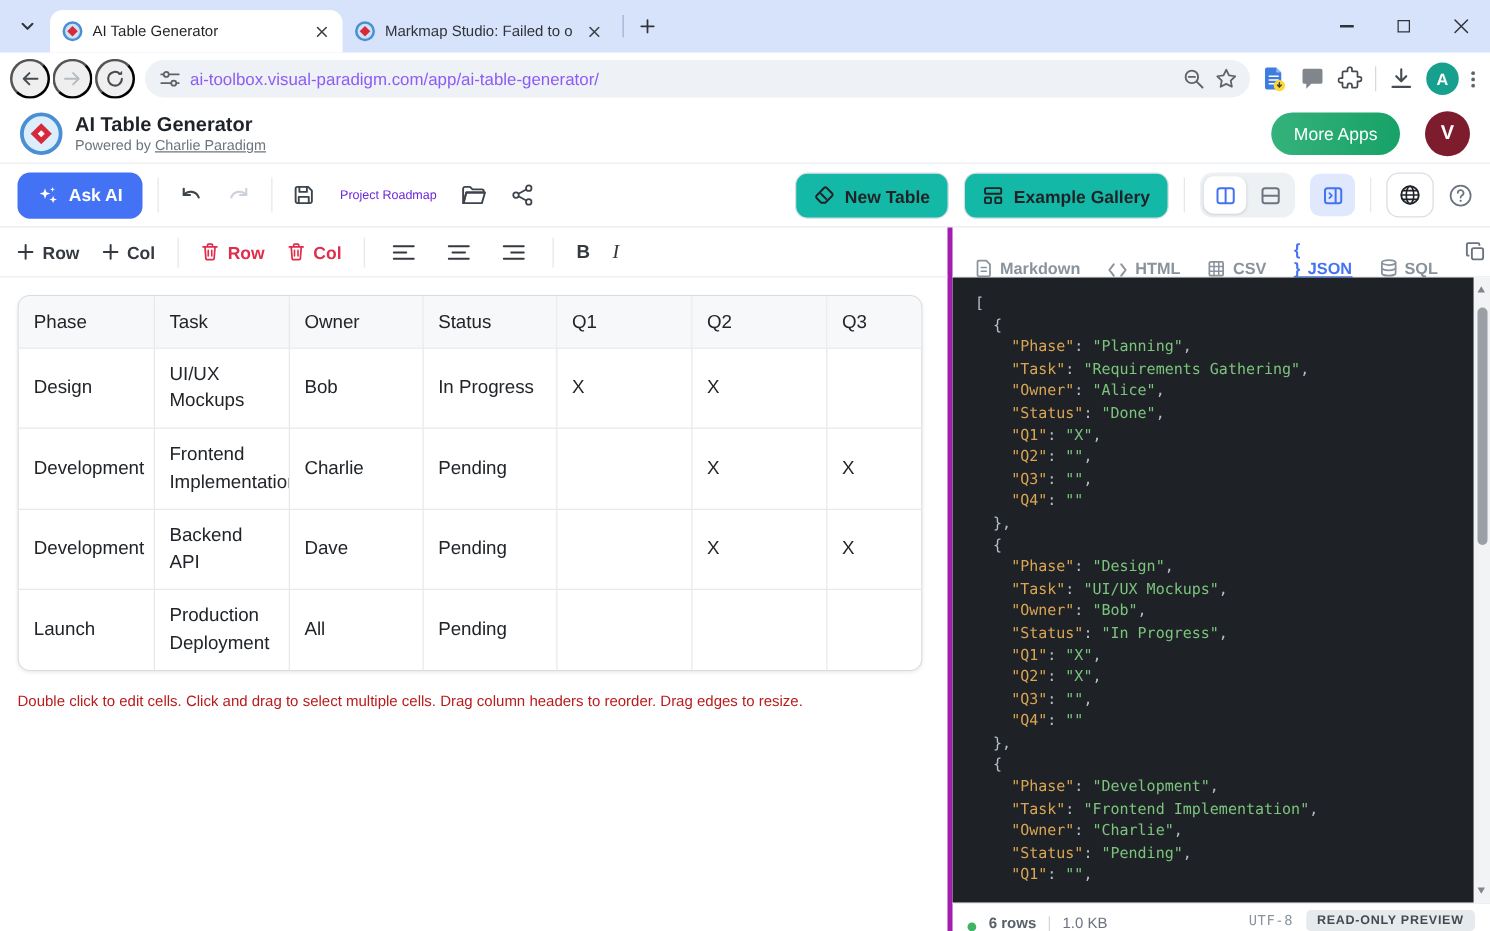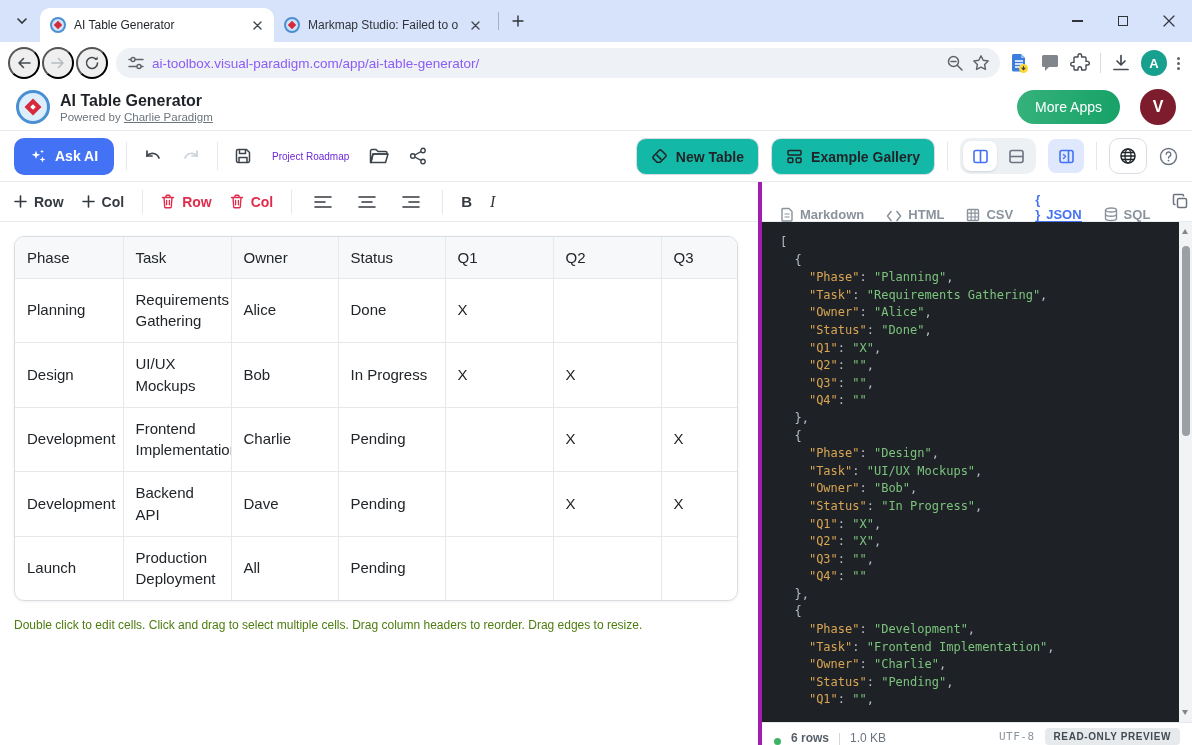--- a/index.html
+++ b/index.html
@@ -81,21 +81,21 @@
   .fmt-b{font-weight:700;font-size:15px;color:#343a40;background:none;border:none}
   .fmt-i{font-style:italic;font-family:"Liberation Serif",serif;font-size:16px;color:#343a40;background:none;border:none}
 
   .table-wrap{margin:14px 20px 0 14px;border:1px solid #d9dde2;border-radius:10px;box-shadow:0 1px 3px rgba(0,0,0,.07);overflow:hidden}
   table{border-collapse:collapse;table-layout:fixed;width:100%}
   th,td{border-right:1px solid #e6e9ec;border-bottom:1px solid #e6e9ec;padding:10px 12px;font-size:15px;text-align:left;vertical-align:middle;font-weight:400;overflow:hidden}
   th{background:#f7f8f9;height:41px}
   td{height:49px;line-height:1.45}
   th:last-child,td:last-child{border-right:none}
   tr:last-child td{border-bottom:none}
-  .hint{margin:17px 0 0 14px;font-size:12px;color:#4d7c0f}
+  .hint{margin:17px 0 0 14px;font-size:12px;color:#b91c1c}
 
   
   .xtab-bar{height:40px;border-bottom:1px solid #e9ecef;display:flex;align-items:center;padding:0 18px;gap:22px;flex:none}
   .x-tab{display:flex;align-items:flex-end;gap:6px;font-size:13px;font-weight:700;color:#8a929c;height:40px;position:relative;cursor:default}
   .x-tab.active{color:var(--accent)}
   .x-tab.active::after{content:"";position:absolute;left:0;right:0;bottom:-1px;height:2px;background:var(--accent)}
   .x-tab .braces{font-size:13px;font-weight:700}
   .xtab-actions{margin-left:auto;display:flex;gap:16px;color:#6b7280}
 
   .code-area{height:500px;position:relative;background:#fff;flex:none}
@@ -416,29 +416,20 @@
               <th>Phase</th>
               <th>Task</th>
               <th>Owner</th>
               <th>Status</th>
               <th>Q1</th>
               <th>Q2</th>
               <th>Q3</th>
             </tr>
           </thead>
         <tbody>
-            <tr>
-              <td>Planning</td>
-              <td>Requirements Gathering</td>
-              <td>Alice</td>
-              <td>Done</td>
-              <td>X</td>
-              <td></td>
-              <td></td>
-            </tr>
             <tr>
               <td>Design</td>
               <td>UI/UX Mockups</td>
               <td>Bob</td>
               <td>In Progress</td>
               <td>X</td>
               <td>X</td>
               <td></td>
             </tr>
             <tr>

